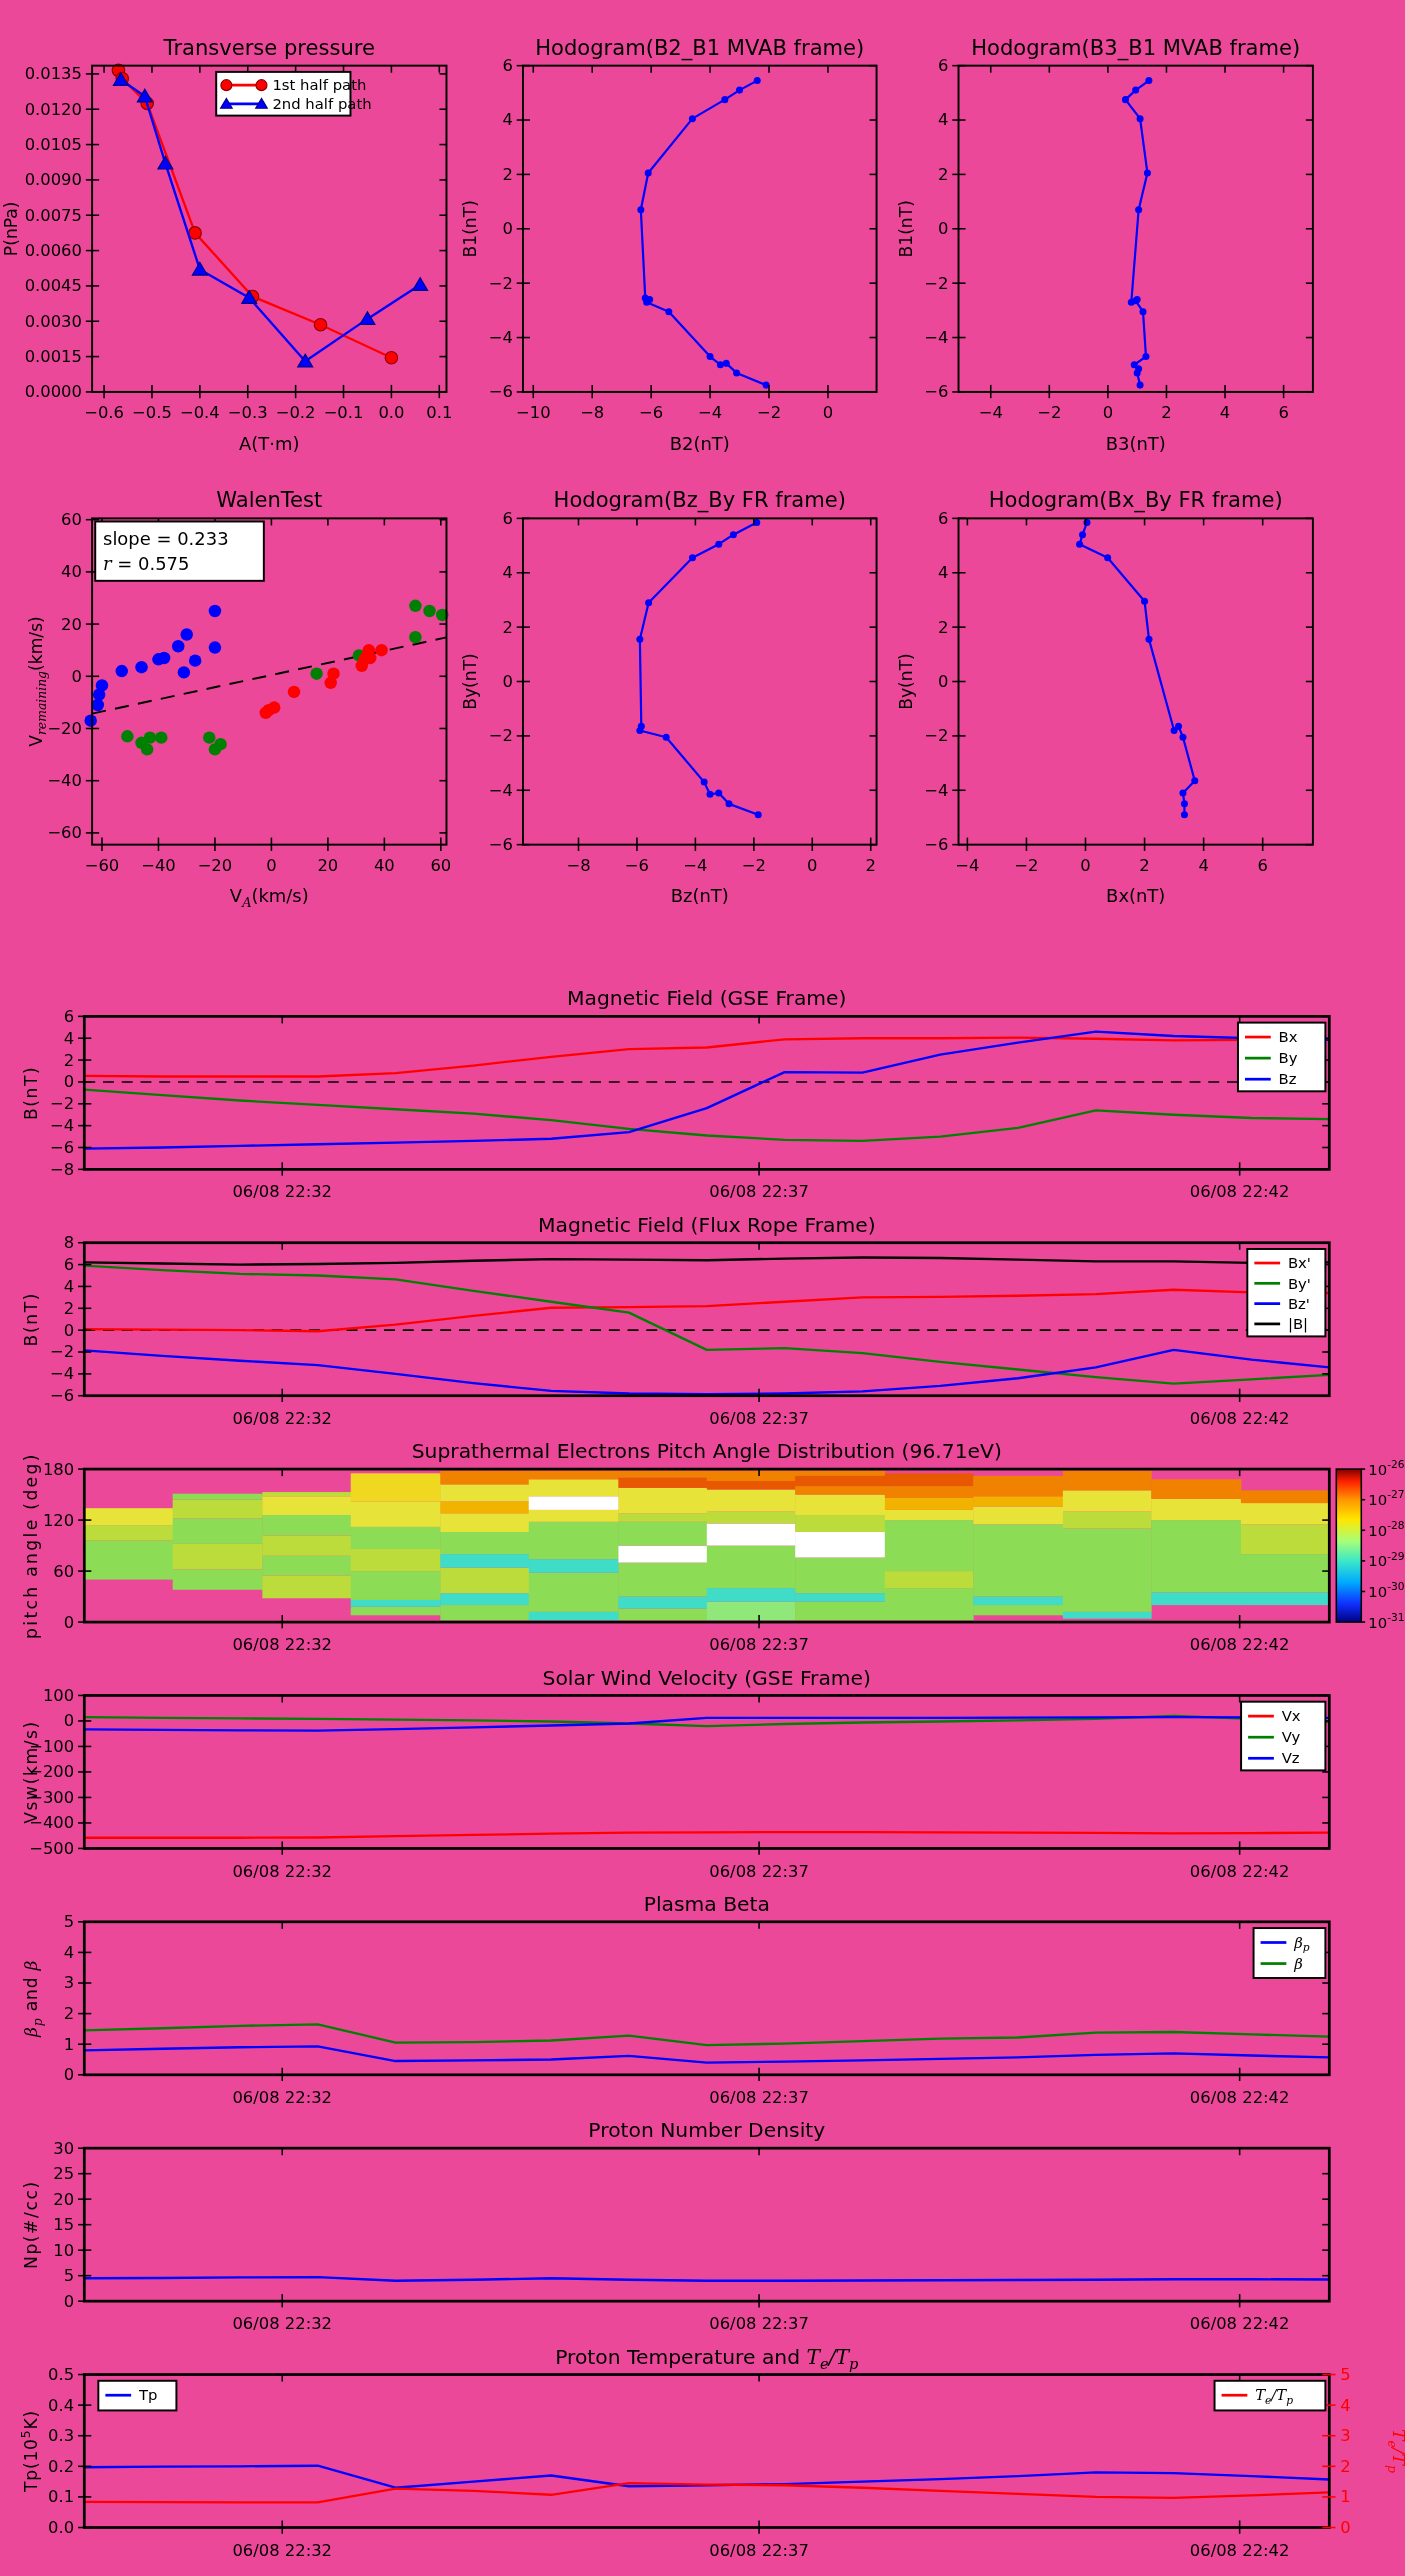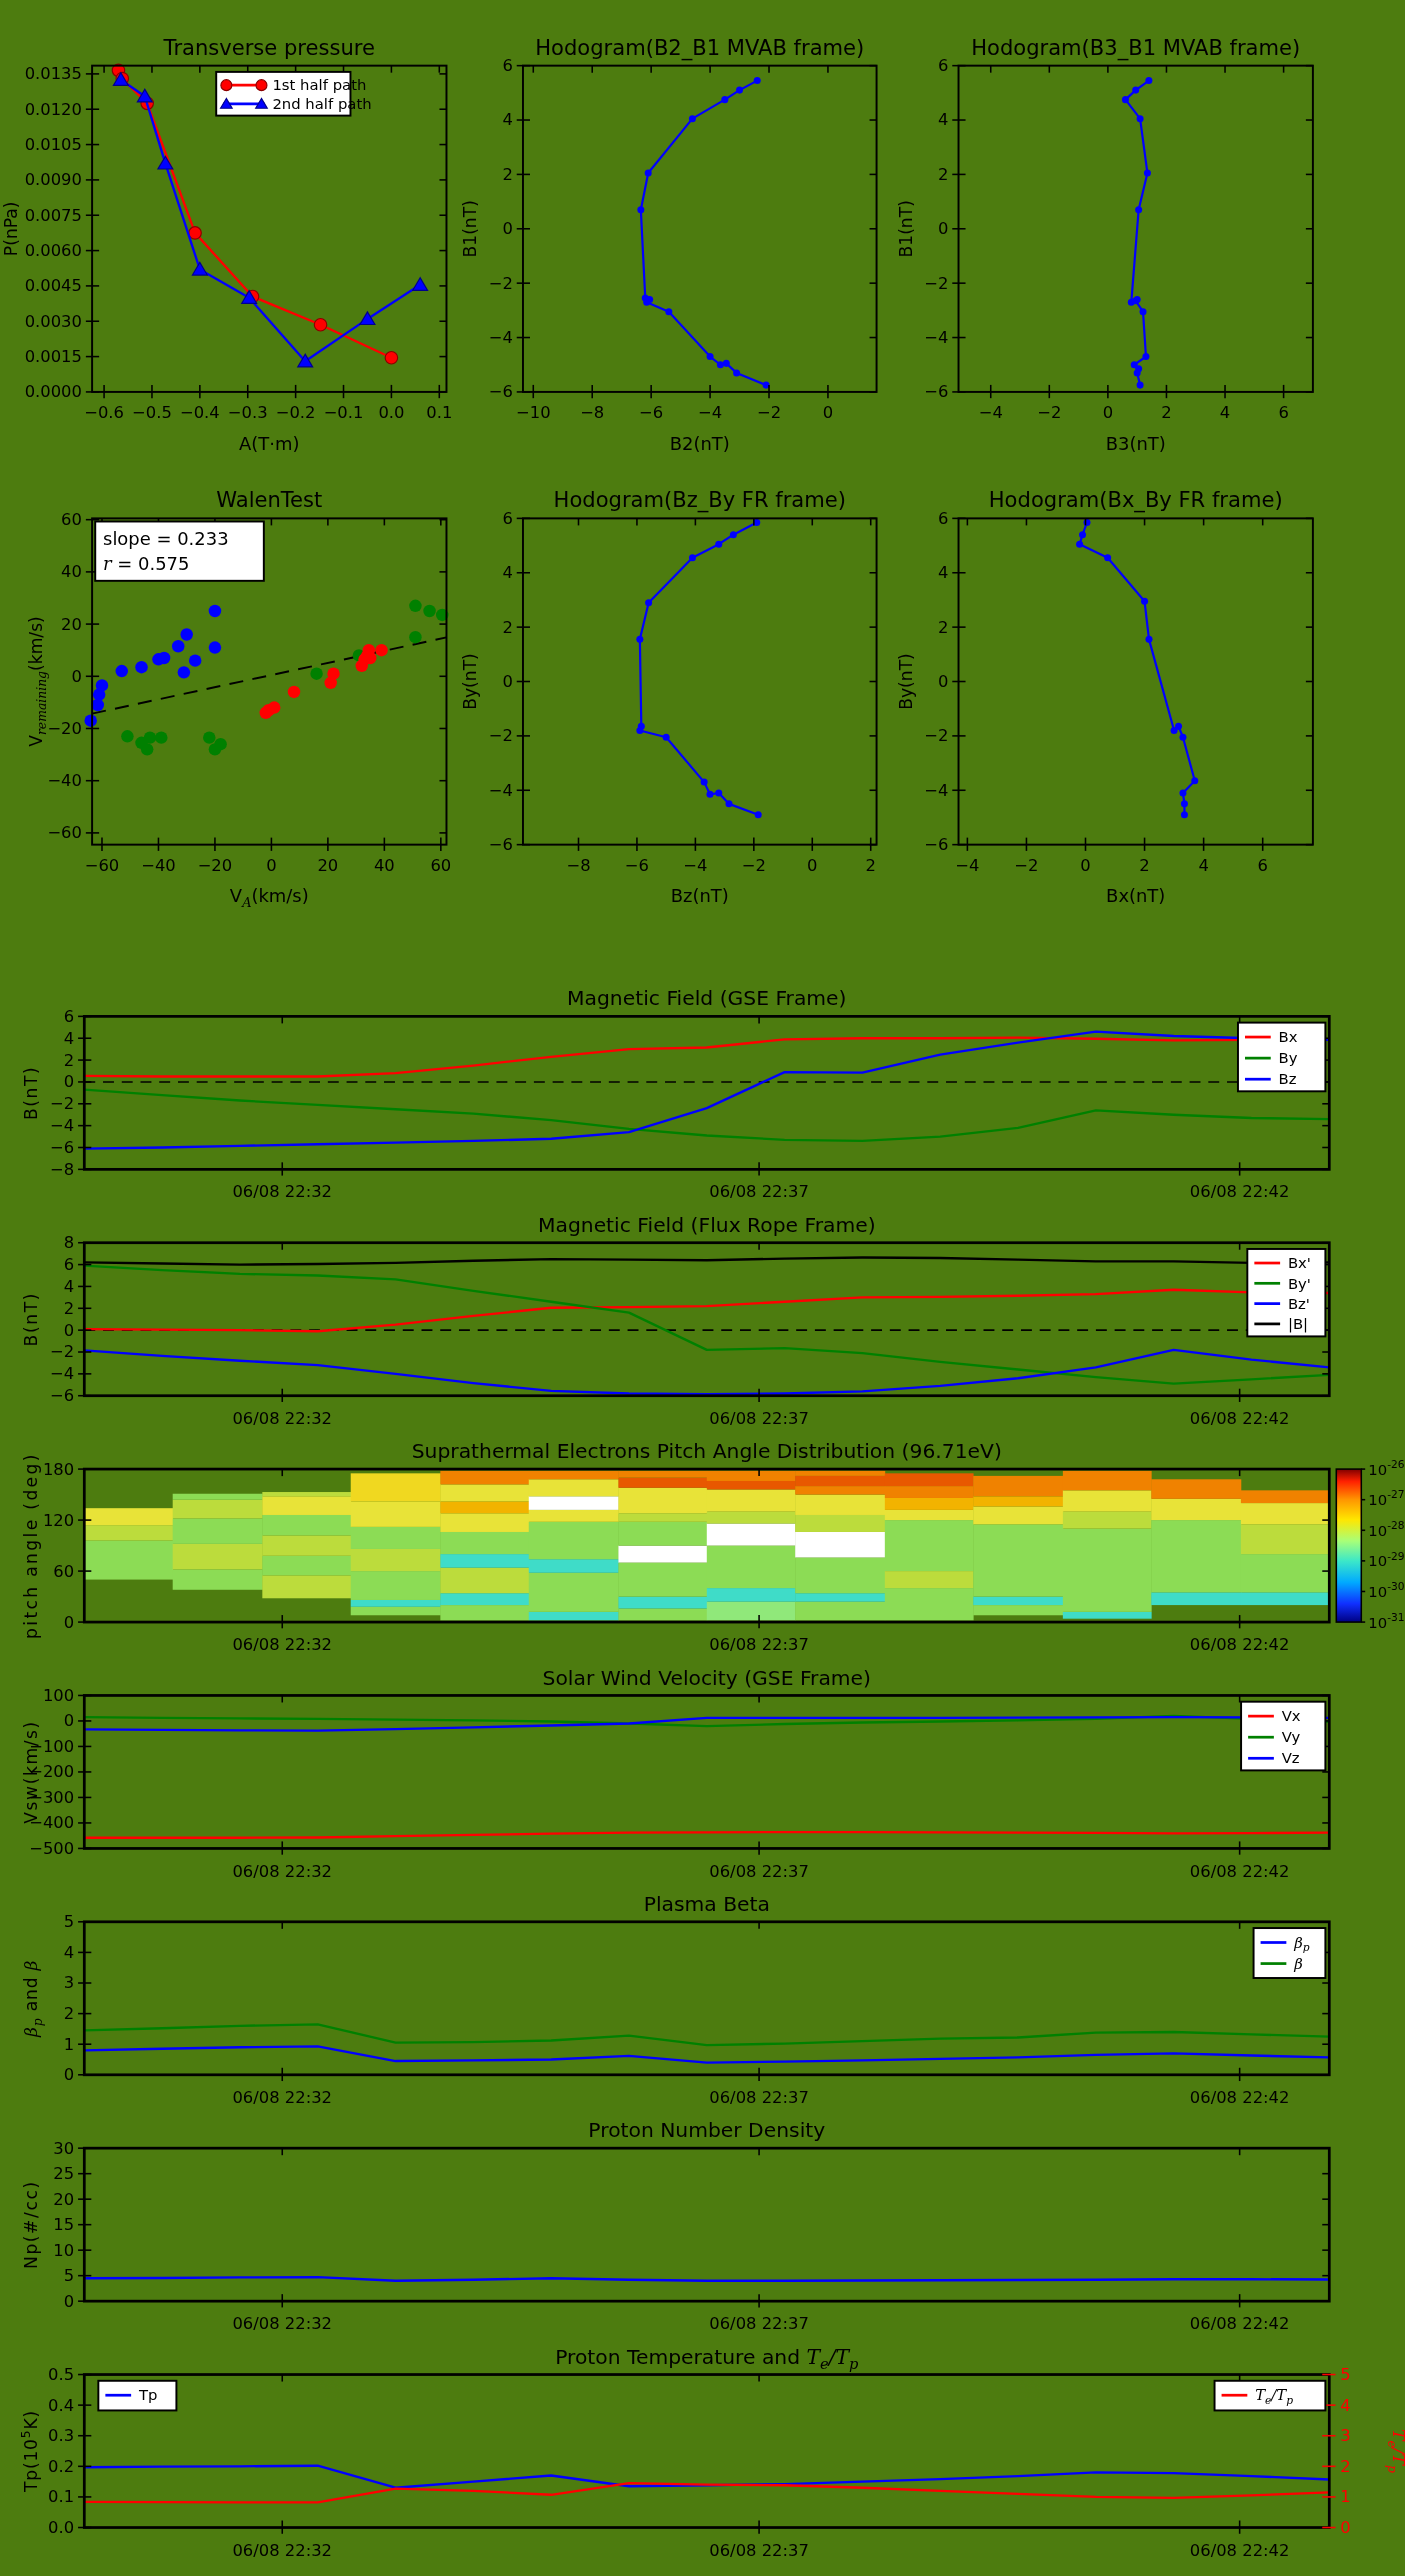--- a/index.html
+++ b/index.html
@@ -1,16 +1,16 @@
 <!DOCTYPE html>
 <html style="font-size:12.5px"><head>
 <meta charset="utf-8">
 <style>
   html,body{margin:0;padding:0;background:#ffffff;}
-  .page{position:relative;width:1405px;height:2576px;background:#4d7c0f;overflow:hidden;}
+  .page{position:relative;width:1405px;height:2576px;background:#ec4899;overflow:hidden;}
   svg{display:block;}
   text{ -webkit-font-smoothing:antialiased; }
 </style>
 </head>
 <body>
 
 <div class="page">
   <svg id="chart" width="1405" height="2576" viewBox="0 0 1800 3300">
       <g>
         <text x="345" y="70" font-size="27" fill="#000" text-anchor="middle" font-family="&quot;DejaVu Sans&quot;,&quot;Liberation Sans&quot;,sans-serif"><tspan>Transverse pressure</tspan></text>

